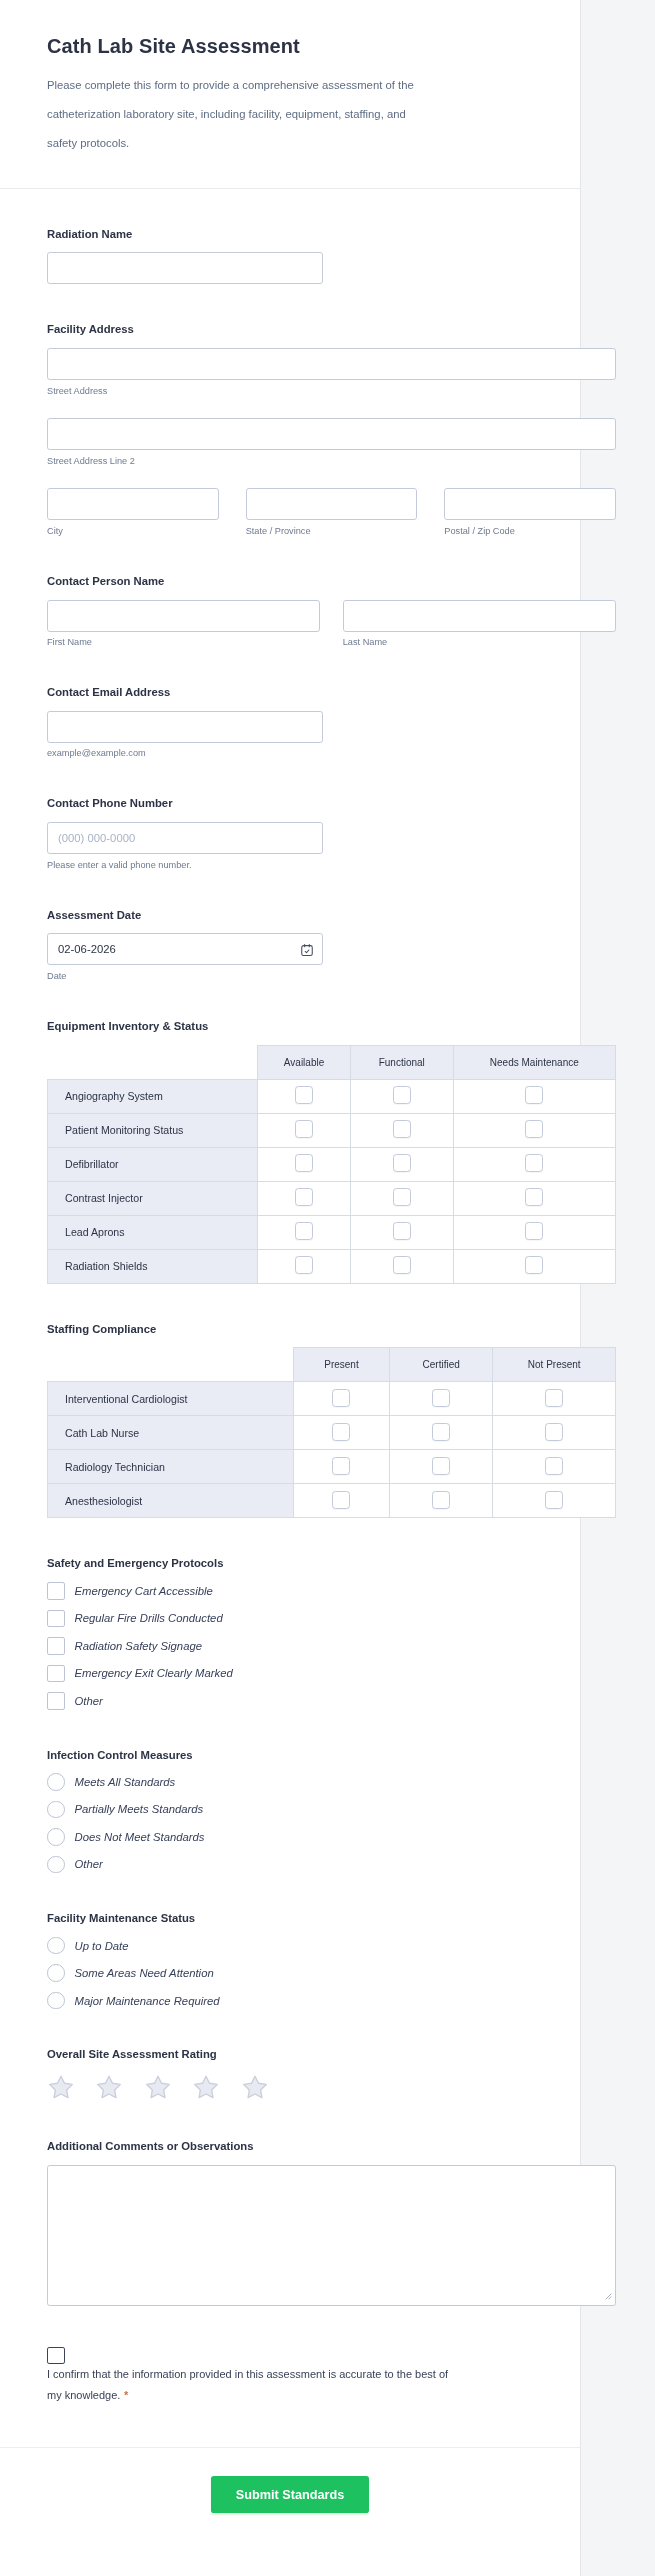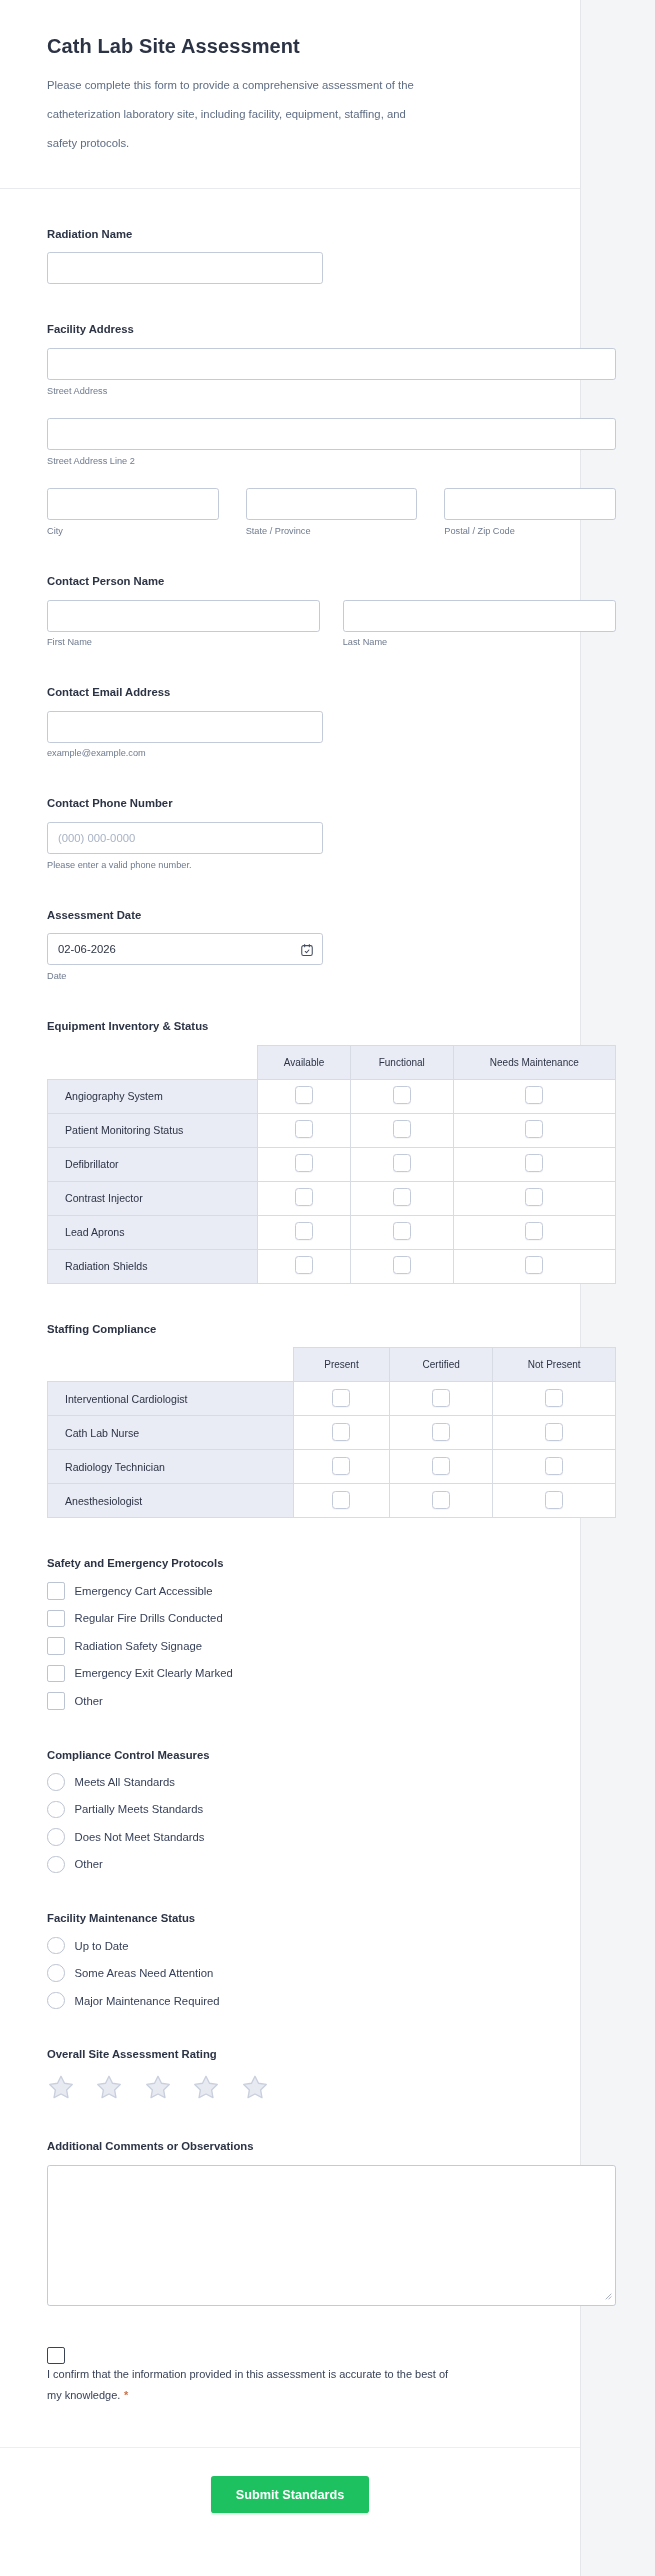--- a/index.html
+++ b/index.html
@@ -34,21 +34,21 @@
   
   .matrix{border-collapse:collapse;table-layout:fixed;margin-top:8.5px;}
   .matrix th,.matrix td{border:0.7px solid #d7dbe4;height:34px;box-sizing:border-box;}
   .matrix th.corner{border:none;background:transparent;}
   .matrix thead th.colhead{background:#e9ecf4;font-size:10px;font-weight:400;color:#2c3345;text-align:center;}
   .matrix tbody th.rowlabel{background:#e9ecf4;font-size:10.6px;font-weight:400;color:#2c3345;text-align:left;padding-left:17px;}
   .matrix td.cell{background:#fff;text-align:center;vertical-align:middle;}
   .cb{display:inline-block;width:16px;height:16px;border:0.7px solid #c3cad9;border-radius:3.5px;background:#fff;box-shadow:0 0.7px 0.7px rgba(44,51,69,.04);cursor:pointer;}
 
   
-  .choices{margin-top:12px;}
+  .choices{margin-top:12px;font-style:italic;}
   .opt{display:flex;align-items:center;margin-bottom:10px;cursor:pointer;}
   .opt:last-child{margin-bottom:0;}
   .opt-box{flex:0 0 auto;width:15.5px;height:15.5px;border:0.7px solid #bcc3d2;border-radius:2.1px;background:#fff;margin-right:10px;}
   .opt-radio{flex:0 0 auto;width:15.5px;height:15.5px;border:0.7px solid #bcc3d2;border-radius:50%;background:#fff;margin-right:10px;}
   .opt-label{font-size:11.3px;color:#37405a;}
 
   
   .stars{display:flex;gap:20.4px;margin-top:14px;}
   .star{cursor:pointer;display:block;}
 
@@ -278,21 +278,21 @@
             <span class="opt-label">Emergency Exit Clearly Marked</span>
           </div>
           <div class="opt">
             <span class="opt-box"></span>
             <span class="opt-label">Other</span>
           </div>
         </div>
     </div>
 
     <div class="q">
-      <div class="q-label">Compliance Control Measures</div>
+      <div class="q-label">Infection Control Measures</div>
       <div class="choices">
           <div class="opt">
             <span class="opt-radio"></span>
             <span class="opt-label">Meets All Standards</span>
           </div>
           <div class="opt">
             <span class="opt-radio"></span>
             <span class="opt-label">Partially Meets Standards</span>
           </div>
           <div class="opt">

